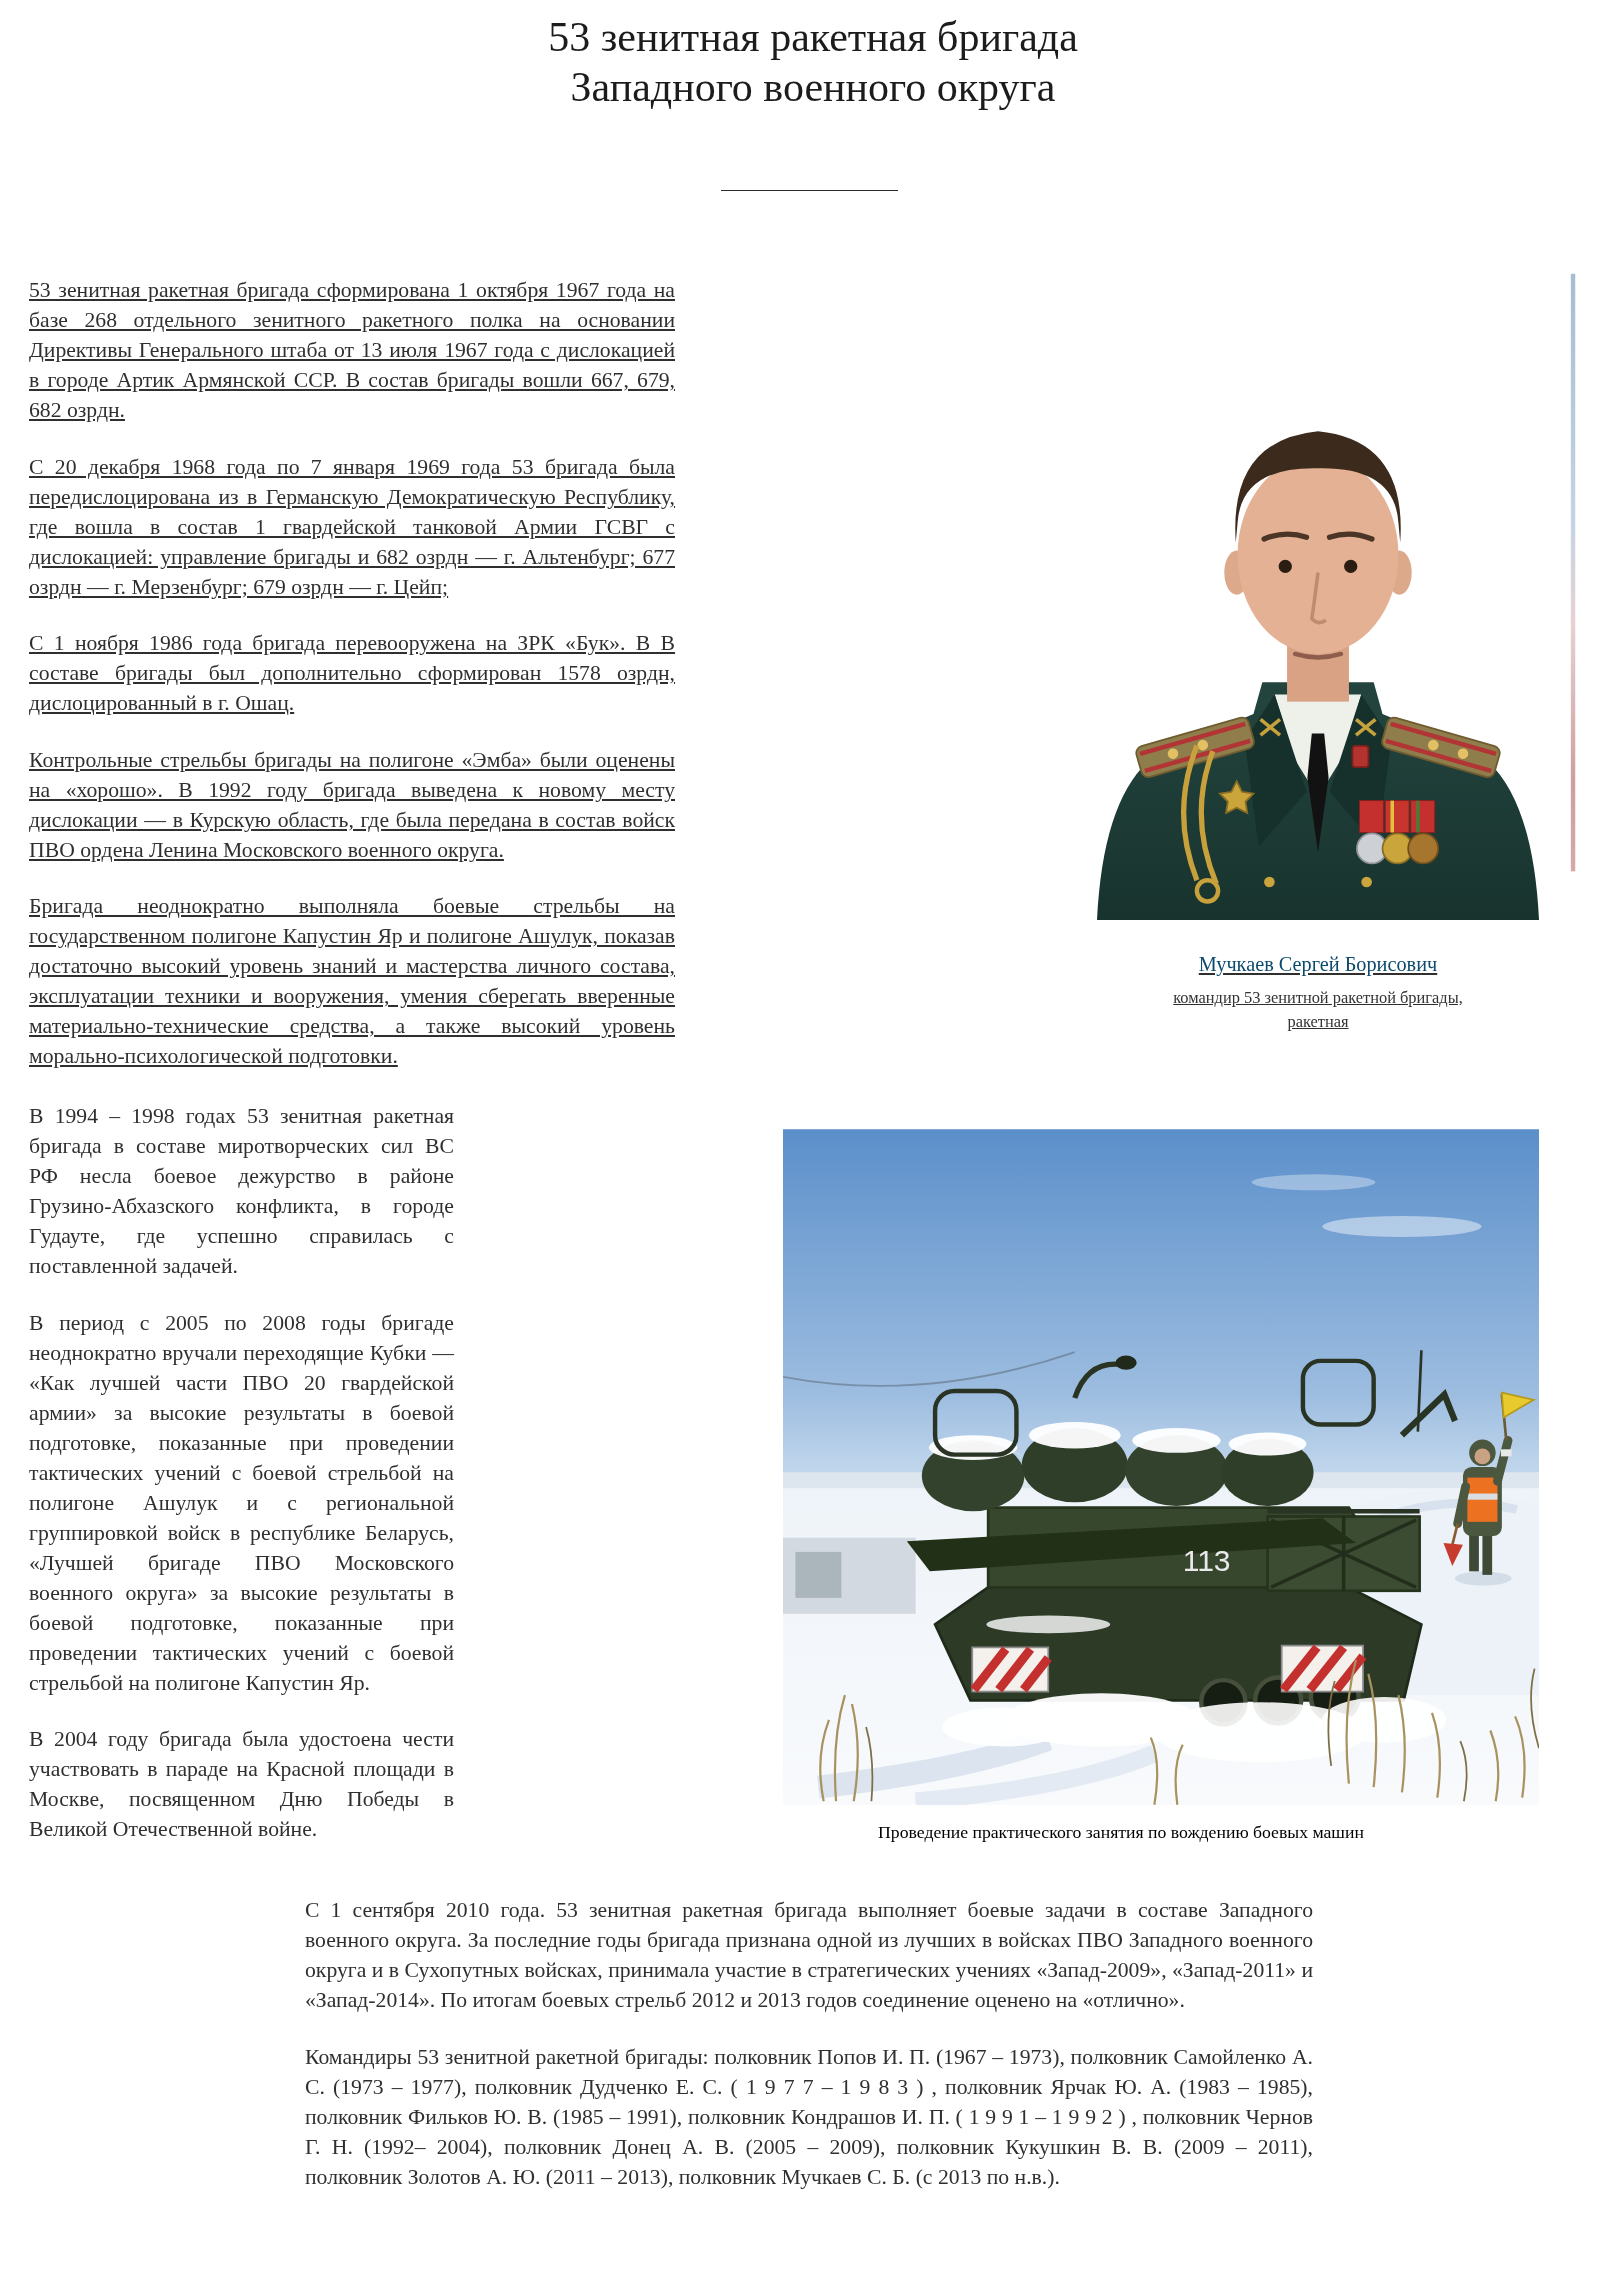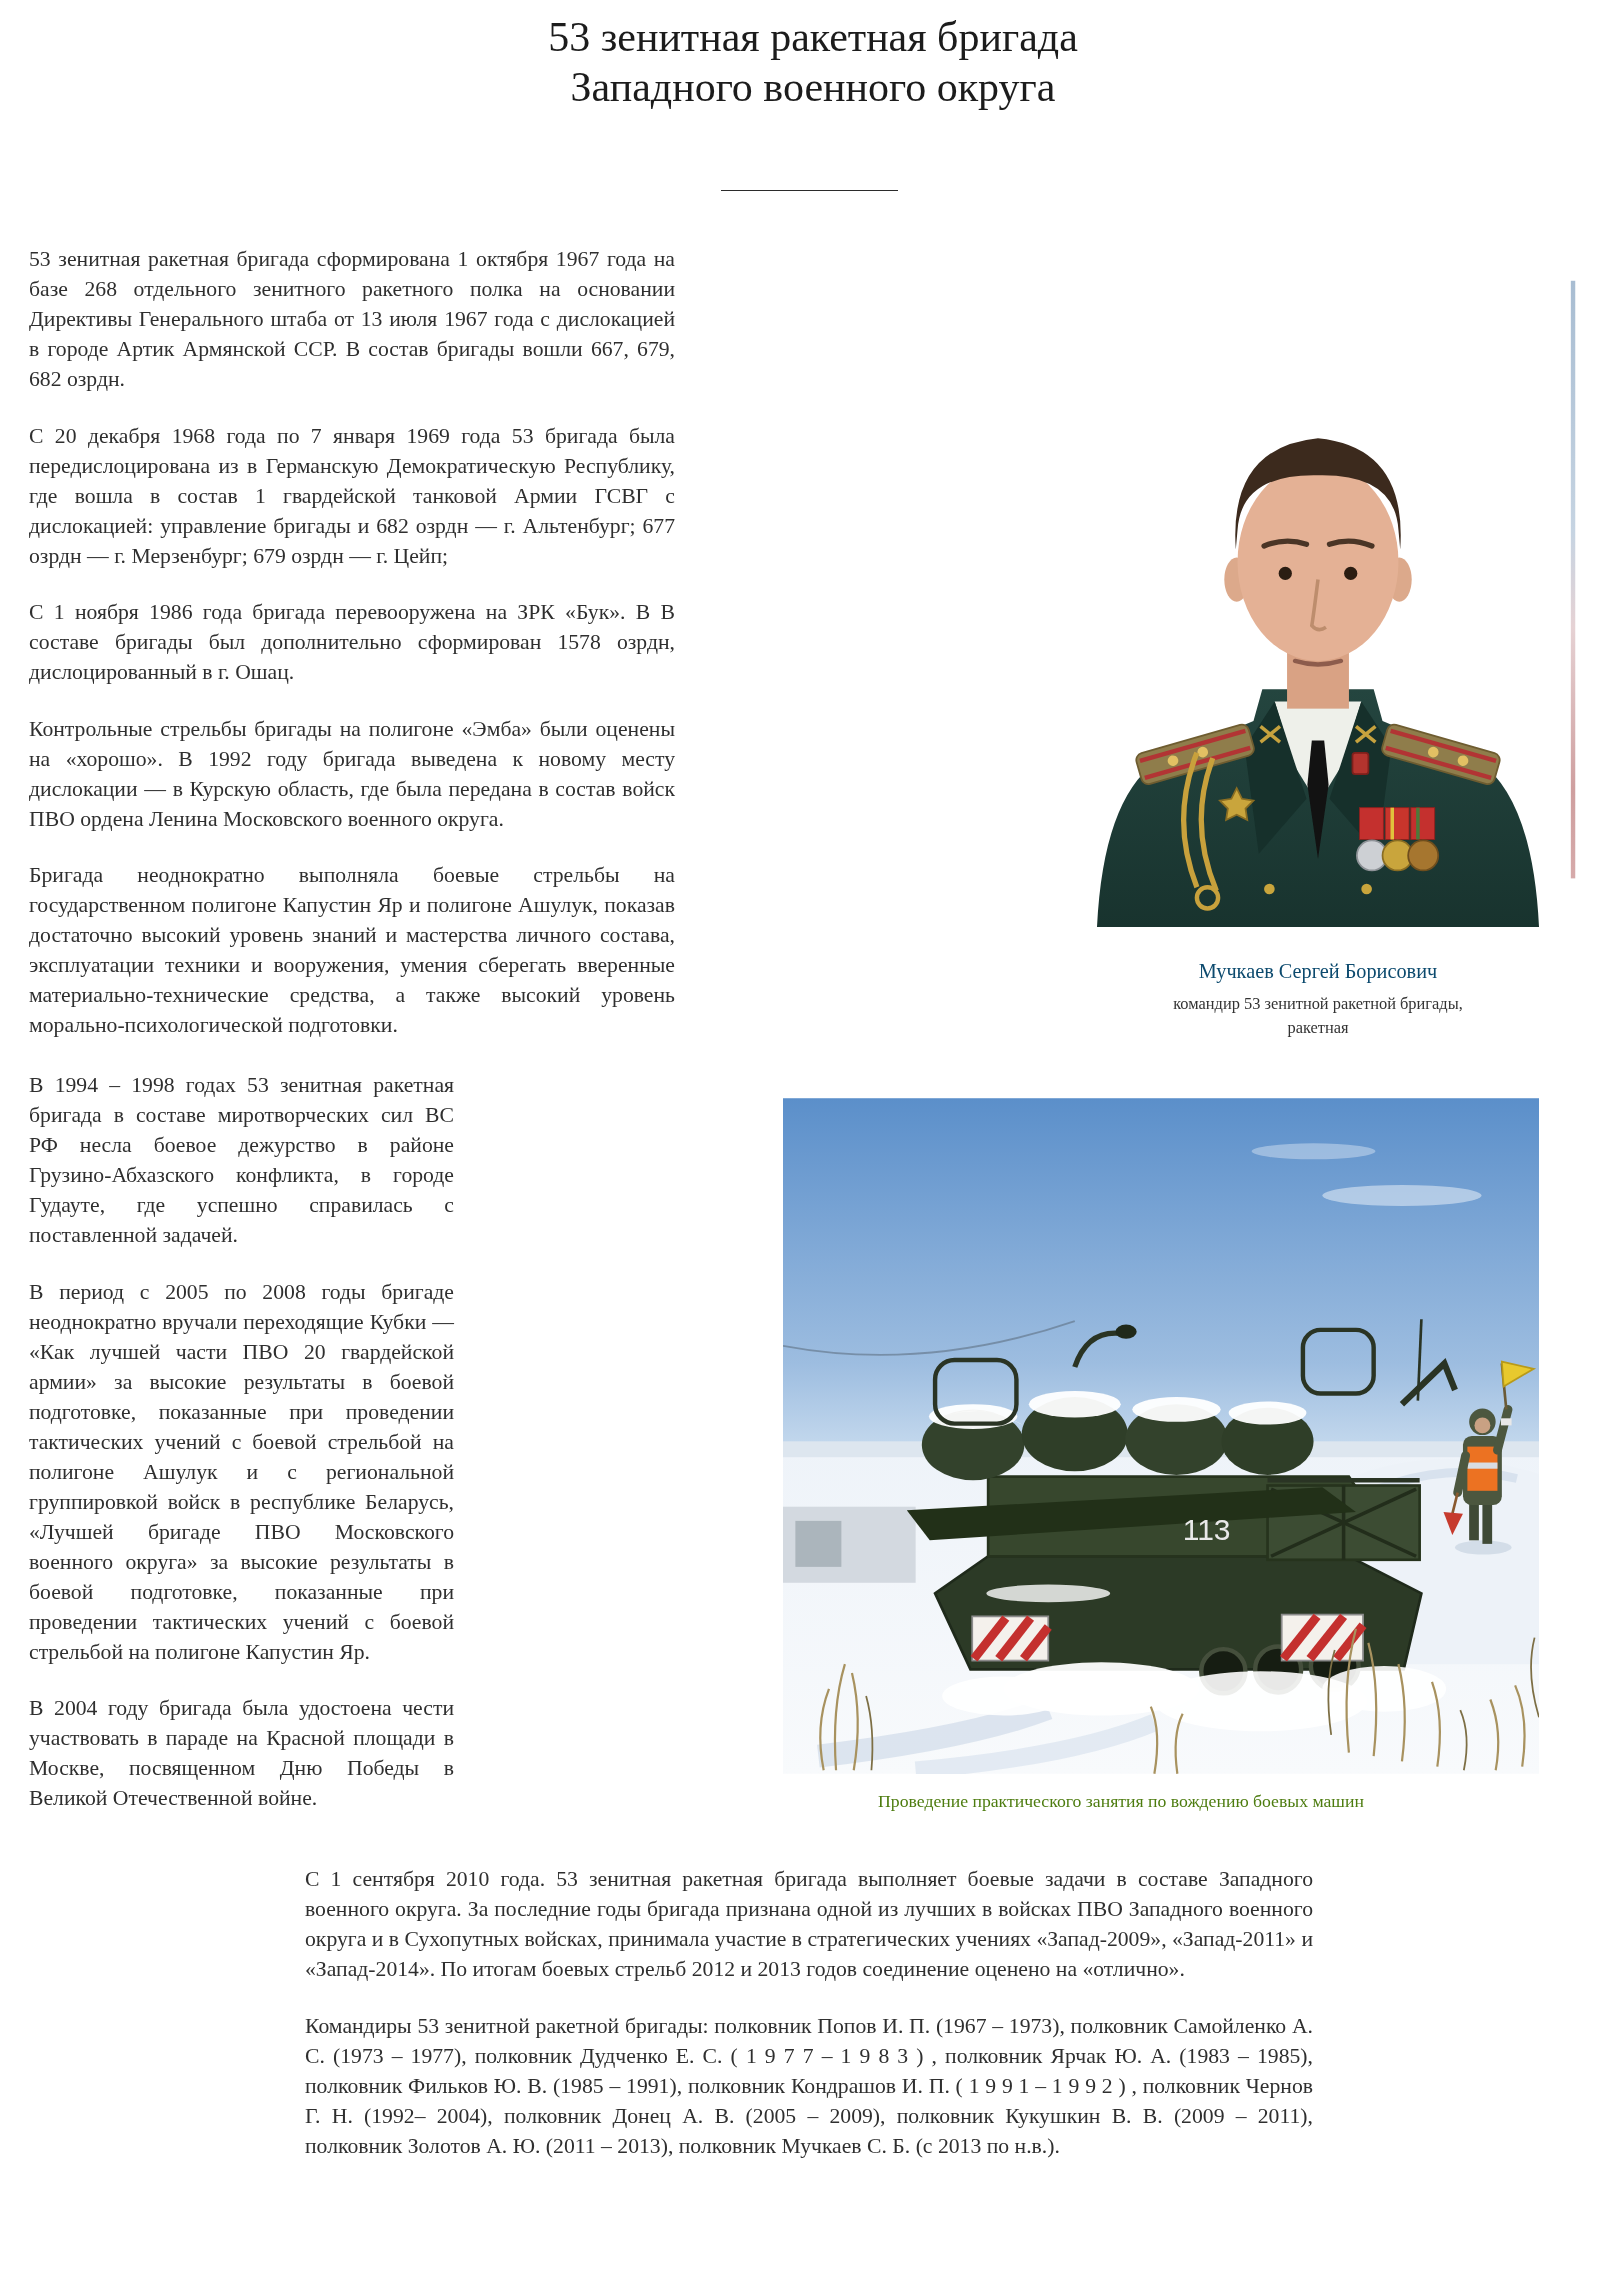--- a/index.html
+++ b/index.html
@@ -31,21 +31,21 @@
   p.body-text{
     margin:0 0 26.5px 0;
     font-size:21.7px;
     line-height:30px;
     text-align:justify;
     color:#2f2f2f;
   }
   p.body-text:last-child{margin-bottom:0;}
 
   
-  .row1{display:flex;align-items:flex-end;margin-top:53px;}
+  .row1{display:flex;align-items:flex-start;margin-top:84px;text-decoration:underline;}
   .row1 .col-text{width:646px;margin-left:29px;flex:0 0 auto;}
   .portrait-fig{
     width:540px;flex:0 0 auto;
     margin-left:auto;margin-right:30px;margin-top:-102px;
   }
   .portrait-fig svg{display:block;}
   .portrait-caption-name{
     margin-top:32px;
     text-align:center;
     font-size:20.3px;line-height:25px;color:#0c4a6e;
@@ -60,21 +60,21 @@
   .row2{display:flex;align-items:flex-end;margin-top:30px;}
   .row2 .col-text{width:425px;margin-left:29px;flex:0 0 auto;}
   .vehicle-fig{
     width:676px;flex:0 0 auto;
     margin-left:auto;margin-right:159px;margin-top:-5.3px;
   }
   .vehicle-fig svg{display:block;}
   .vehicle-caption{
     margin-top:16px;
     text-align:center;
-    font-size:17.7px;line-height:23px;color:#4d7c0f;
+    font-size:17.7px;line-height:23px;color:#000000;
   }
 
   
   .row3{
     margin:51px 301px 0 305px;
     width:1008px;
     padding-bottom:62px;
   }
 </style>
 </head>

